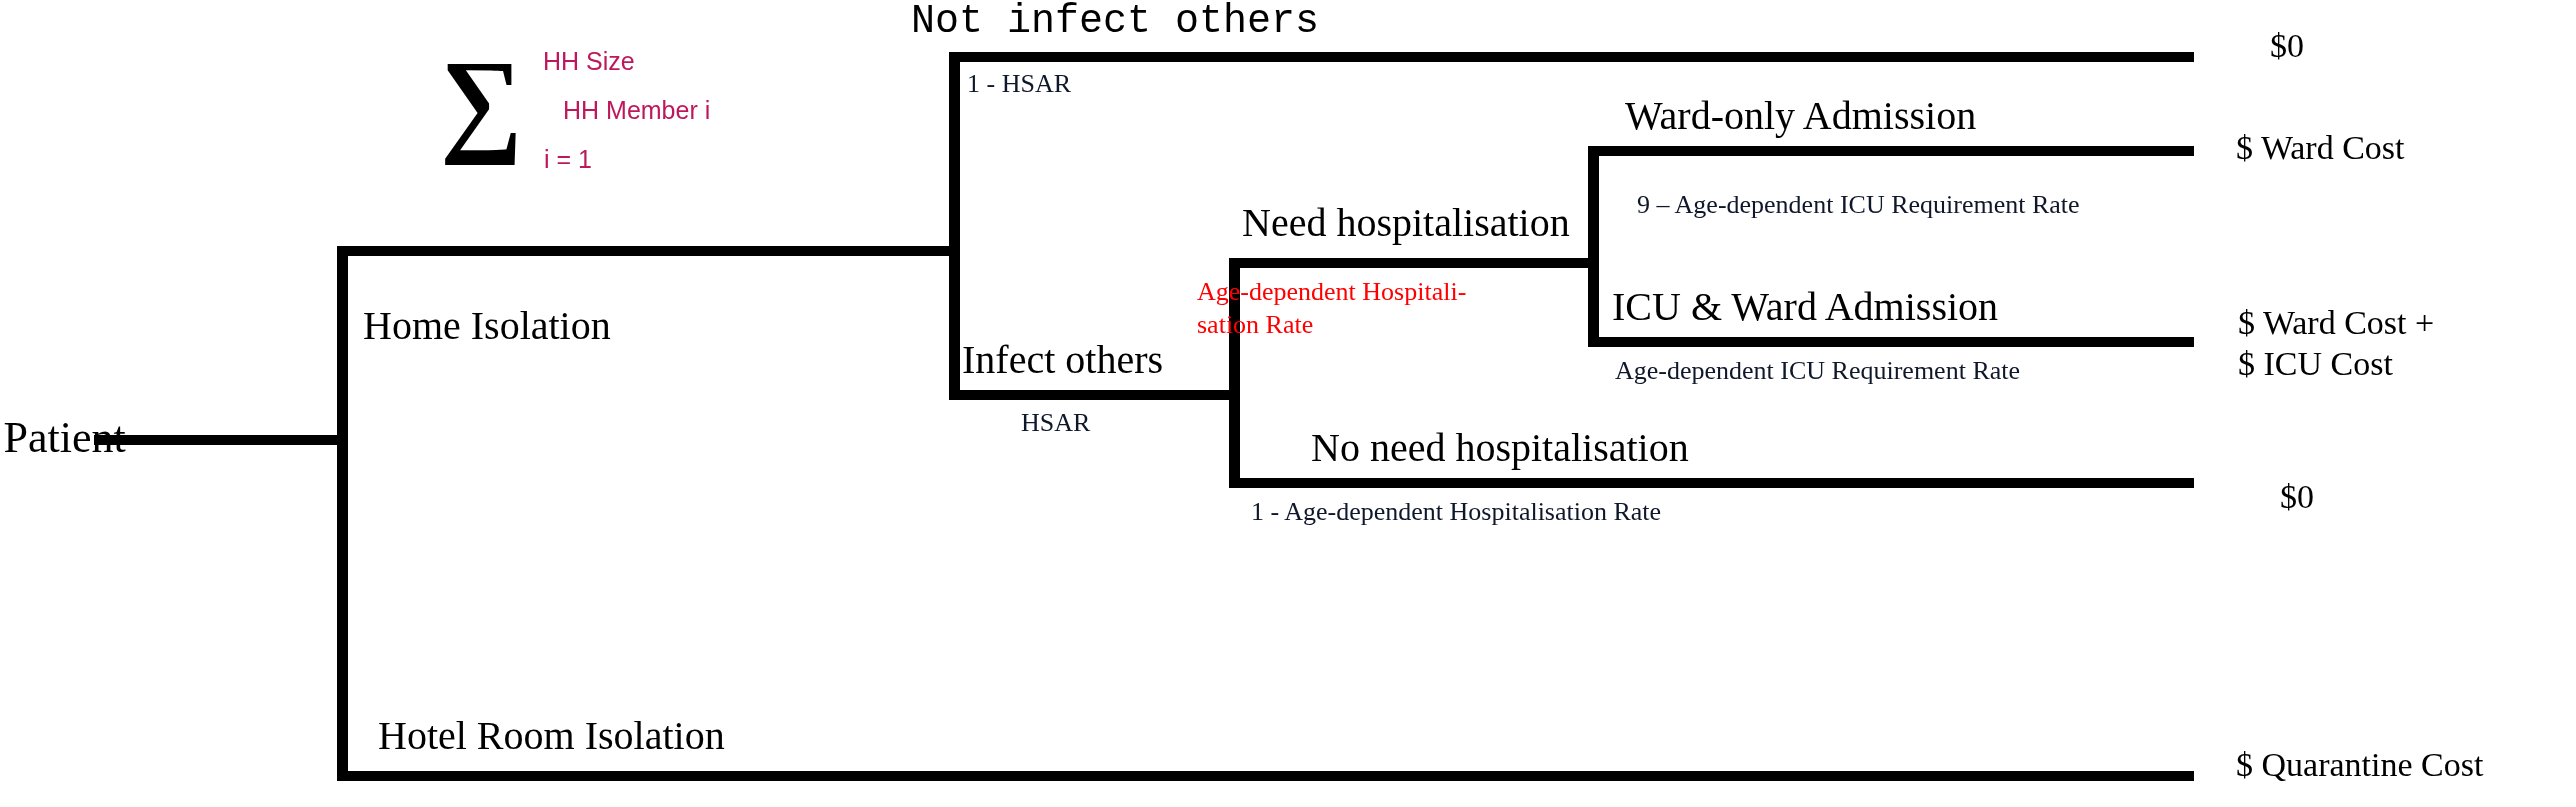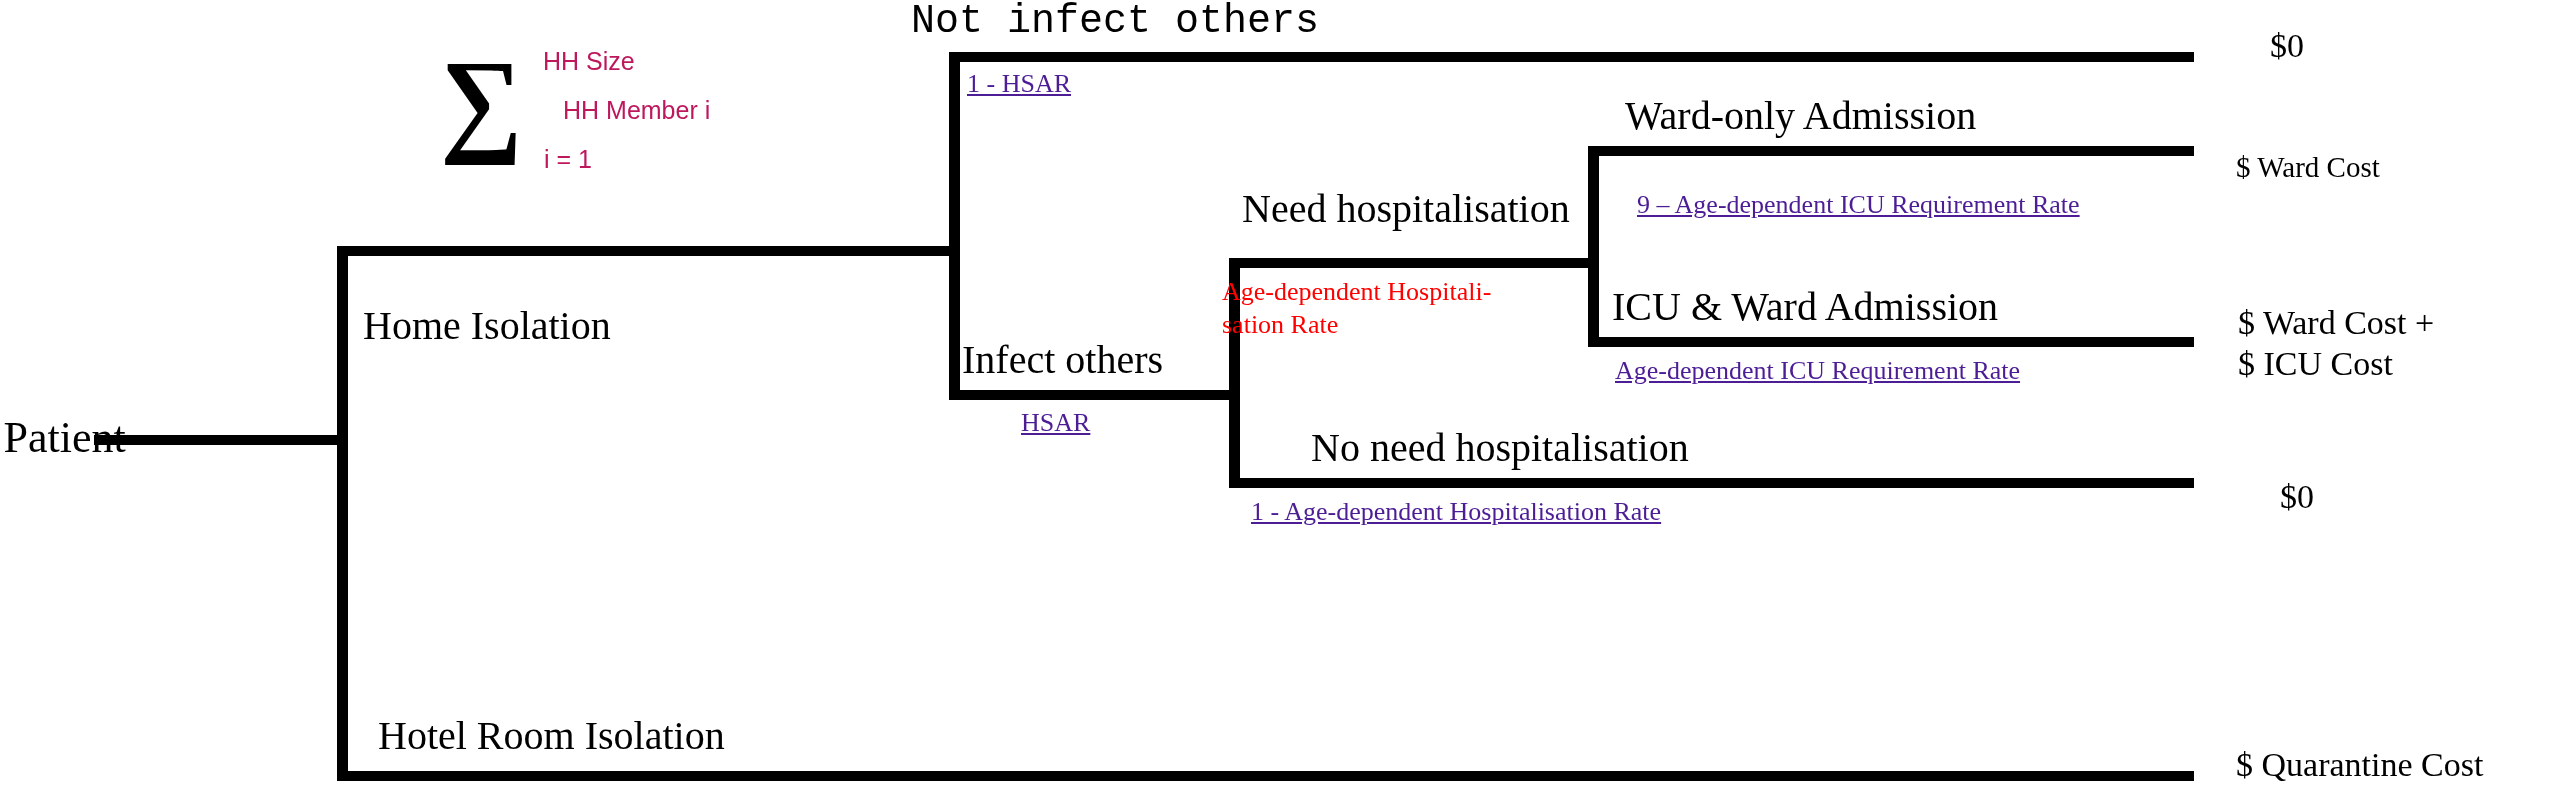--- a/index.html
+++ b/index.html
@@ -26,24 +26,23 @@
   .node-label {
     position: absolute;
     font-family: "Liberation Serif", "DejaVu Serif", serif;
     color: #000000;
     white-space: nowrap;
     line-height: 1.02;
   }
   .prob-label {
     position: absolute;
     font-family: "Liberation Serif", "DejaVu Serif", serif;
-    color: #4c1d95;
+    color: #0f172a;
     white-space: nowrap;
     line-height: 1.12;
-    text-decoration: underline;
   }
   .payoff-label {
     position: absolute;
     font-family: "Liberation Serif", "DejaVu Serif", serif;
     color: #000000;
     white-space: nowrap;
     line-height: 1.12;
   }
   .root-label {
     position: absolute;
@@ -106,32 +105,32 @@
   <div class="prob-label" style="left:967px; top:69px; font-size:26px;">1 - HSAR</div>
   <div class="payoff-label" style="left:2270px; top:27px; font-size:34px;">$0</div>
 
   <div class="hline" style="left:949px; top:390px; width:289px; height:9.8px;"></div>
   <div class="node-label" style="left:962px; top:340px; font-size:40px;">Infect others</div>
   <div class="prob-label" style="left:1021px; top:408px; font-size:26px;text-align:right;">HSAR</div>
 
   <div class="vline" style="left:1229px; top:258px; width:10.7px; height:230px;"></div>
 
   <div class="hline" style="left:1229px; top:258px; width:368px; height:9.8px;"></div>
-  <div class="node-label" style="left:1242px; top:189px; font-size:40px;">Need hospitalisation</div>
-  <div class="prob-multi" style="left:1222px; top:276px; font-size:26px;">
+  <div class="node-label" style="left:1242px; top:203px; font-size:40px;">Need hospitalisation</div>
+  <div class="prob-multi" style="left:1197px; top:276px; font-size:26px;">
     <div>Age-dependent  Hospitali-</div>
     <div>sation Rate</div>
   </div>
 
   <div class="vline" style="left:1588px; top:146px; width:10.7px; height:201px;"></div>
 
   <div class="hline" style="left:1588px; top:146px; width:606px; height:9.8px;"></div>
   <div class="node-label" style="left:1625px; top:96px; font-size:40px;">Ward-only Admission</div>
   <div class="prob-label" style="left:1637px; top:190px; font-size:26px;">9 – Age-dependent ICU Requirement Rate</div>
-  <div class="payoff-label" style="left:2236px; top:129px; font-size:29px;margin-top:22px;">$ Ward Cost</div>
+  <div class="payoff-label" style="left:2236px; top:129px; font-size:34px;">$ Ward Cost</div>
 
   <div class="hline" style="left:1588px; top:337px; width:606px; height:9.8px;"></div>
   <div class="node-label" style="left:1612px; top:287px; font-size:40px;">ICU &amp; Ward Admission</div>
   <div class="prob-label" style="left:1615px; top:356px; font-size:26px;">Age-dependent ICU Requirement Rate</div>
   <div class="payoff-multi" style="left:2238px; top:303px; font-size:34px;">
     <div>$ Ward Cost +</div>
     <div>$ ICU Cost</div>
   </div>
 
   <div class="hline" style="left:1229px; top:478px; width:965px; height:9.8px;"></div>

